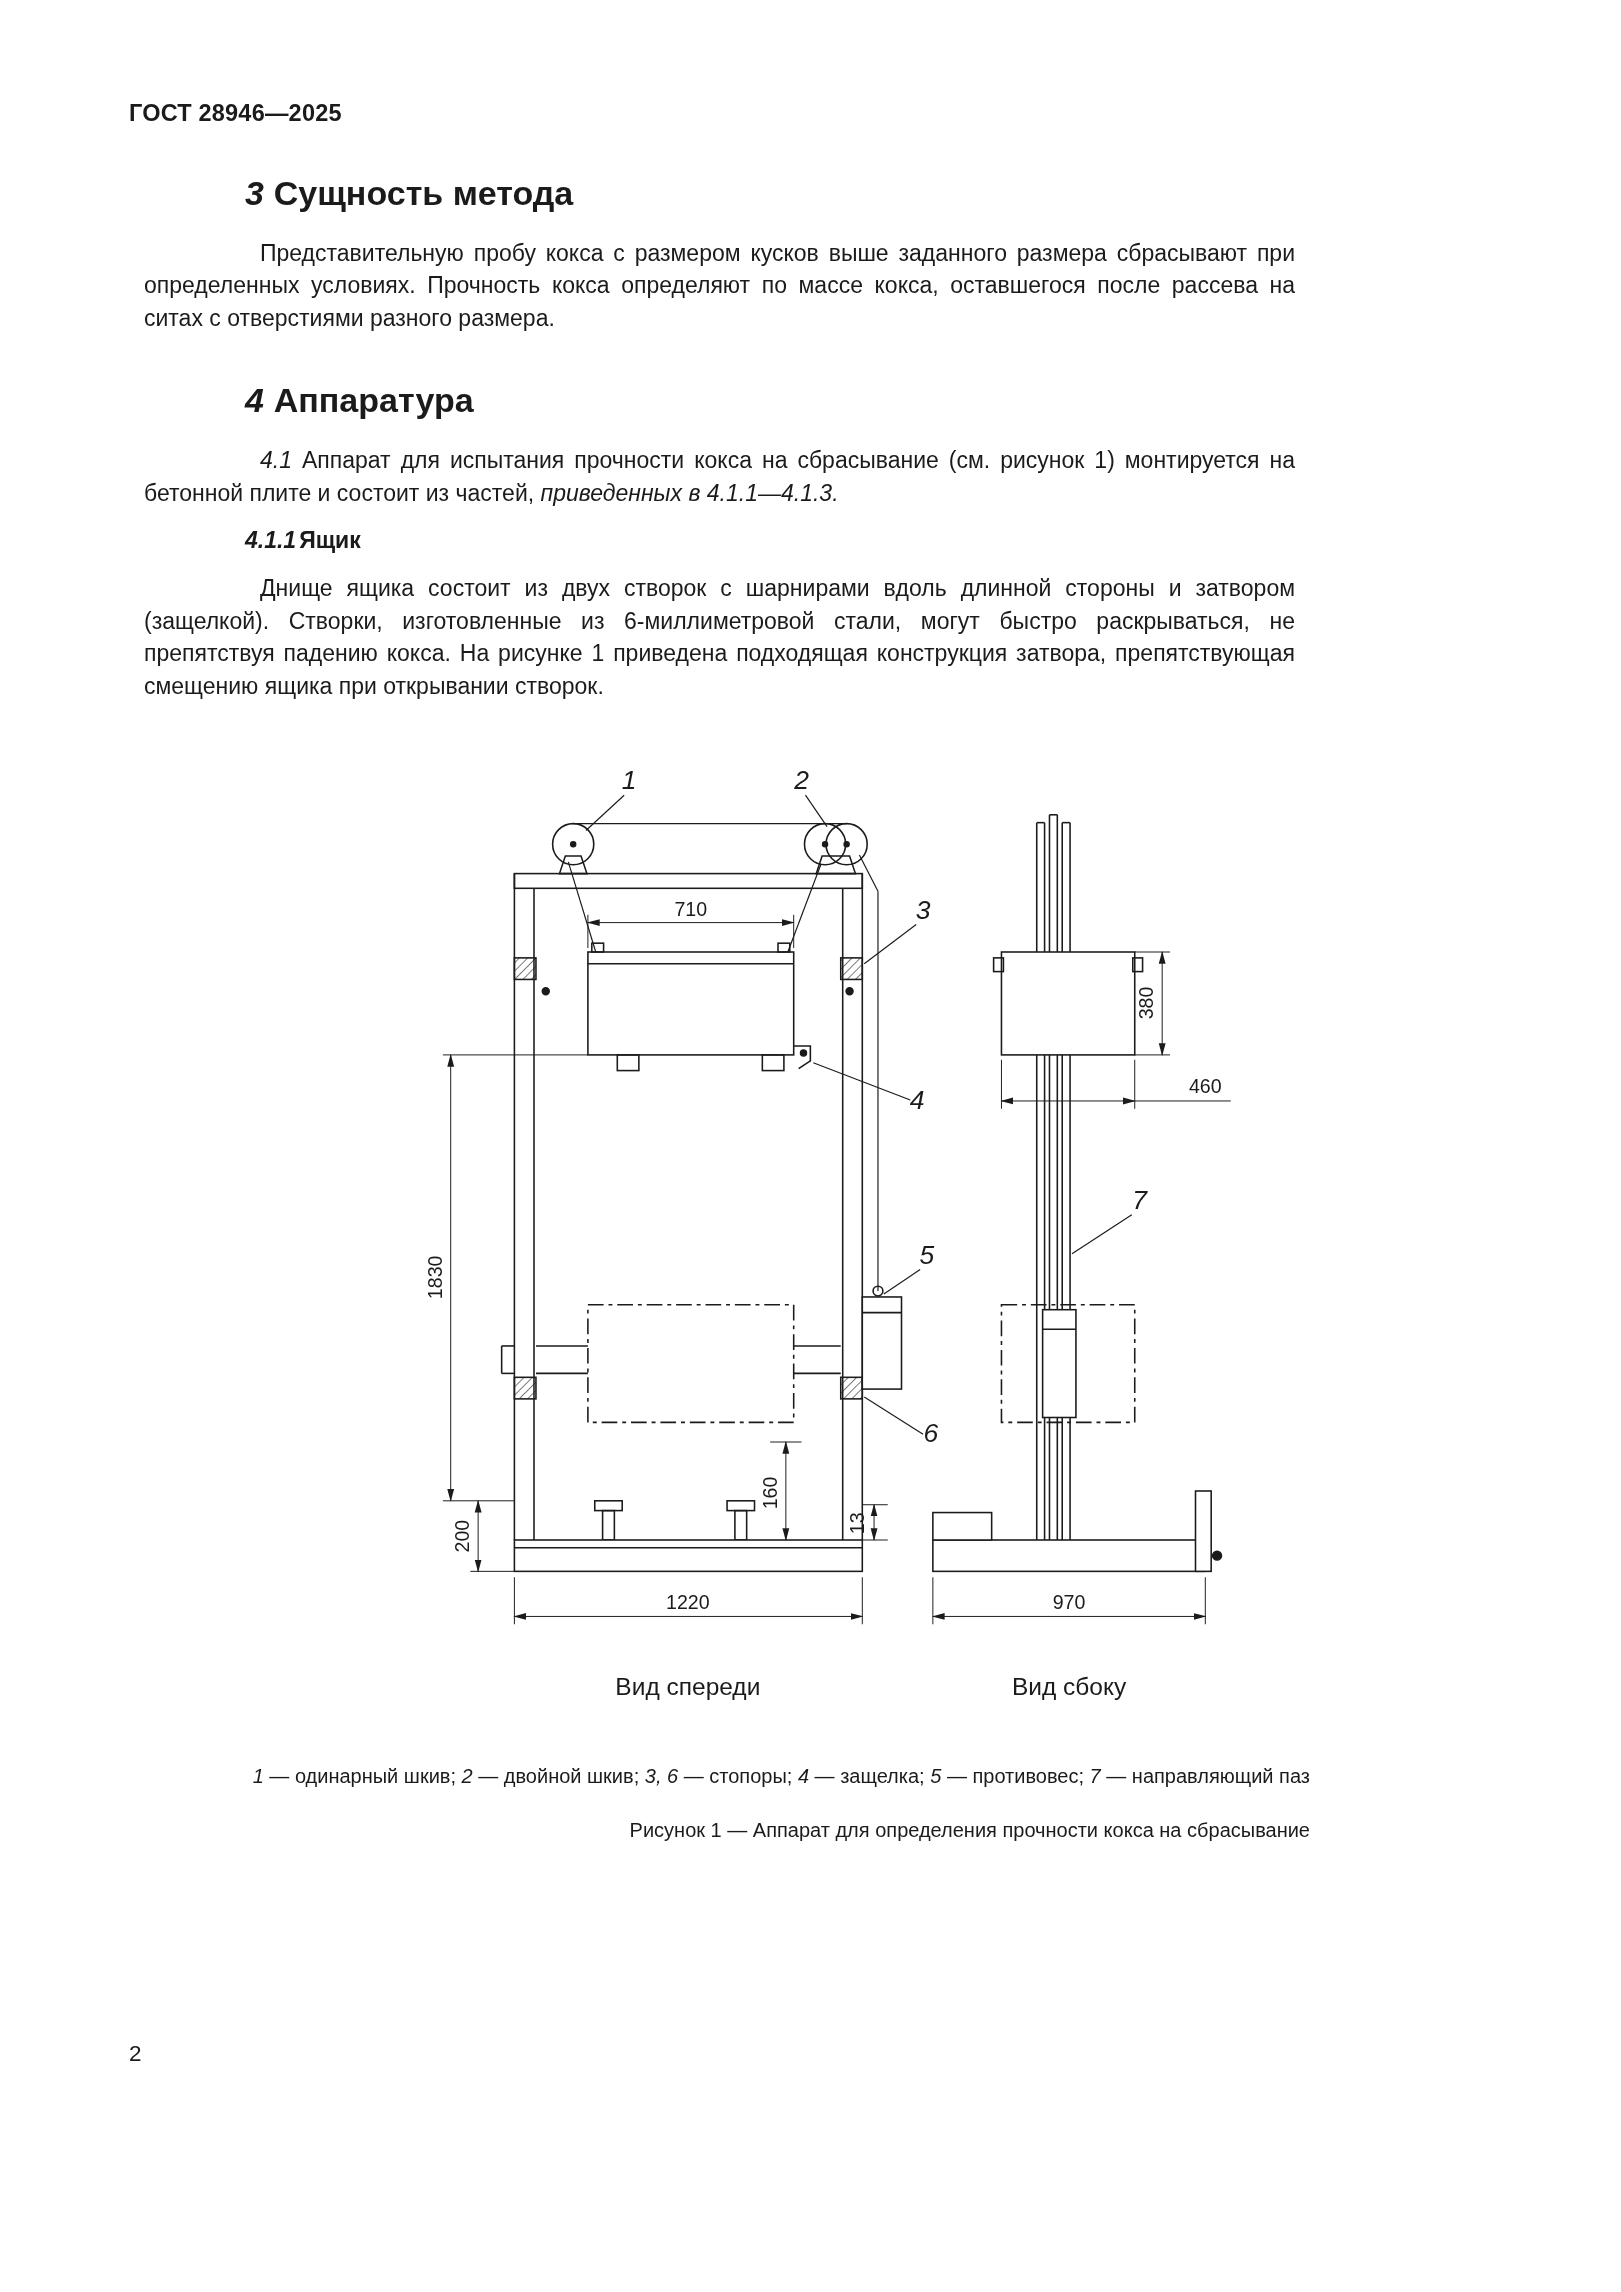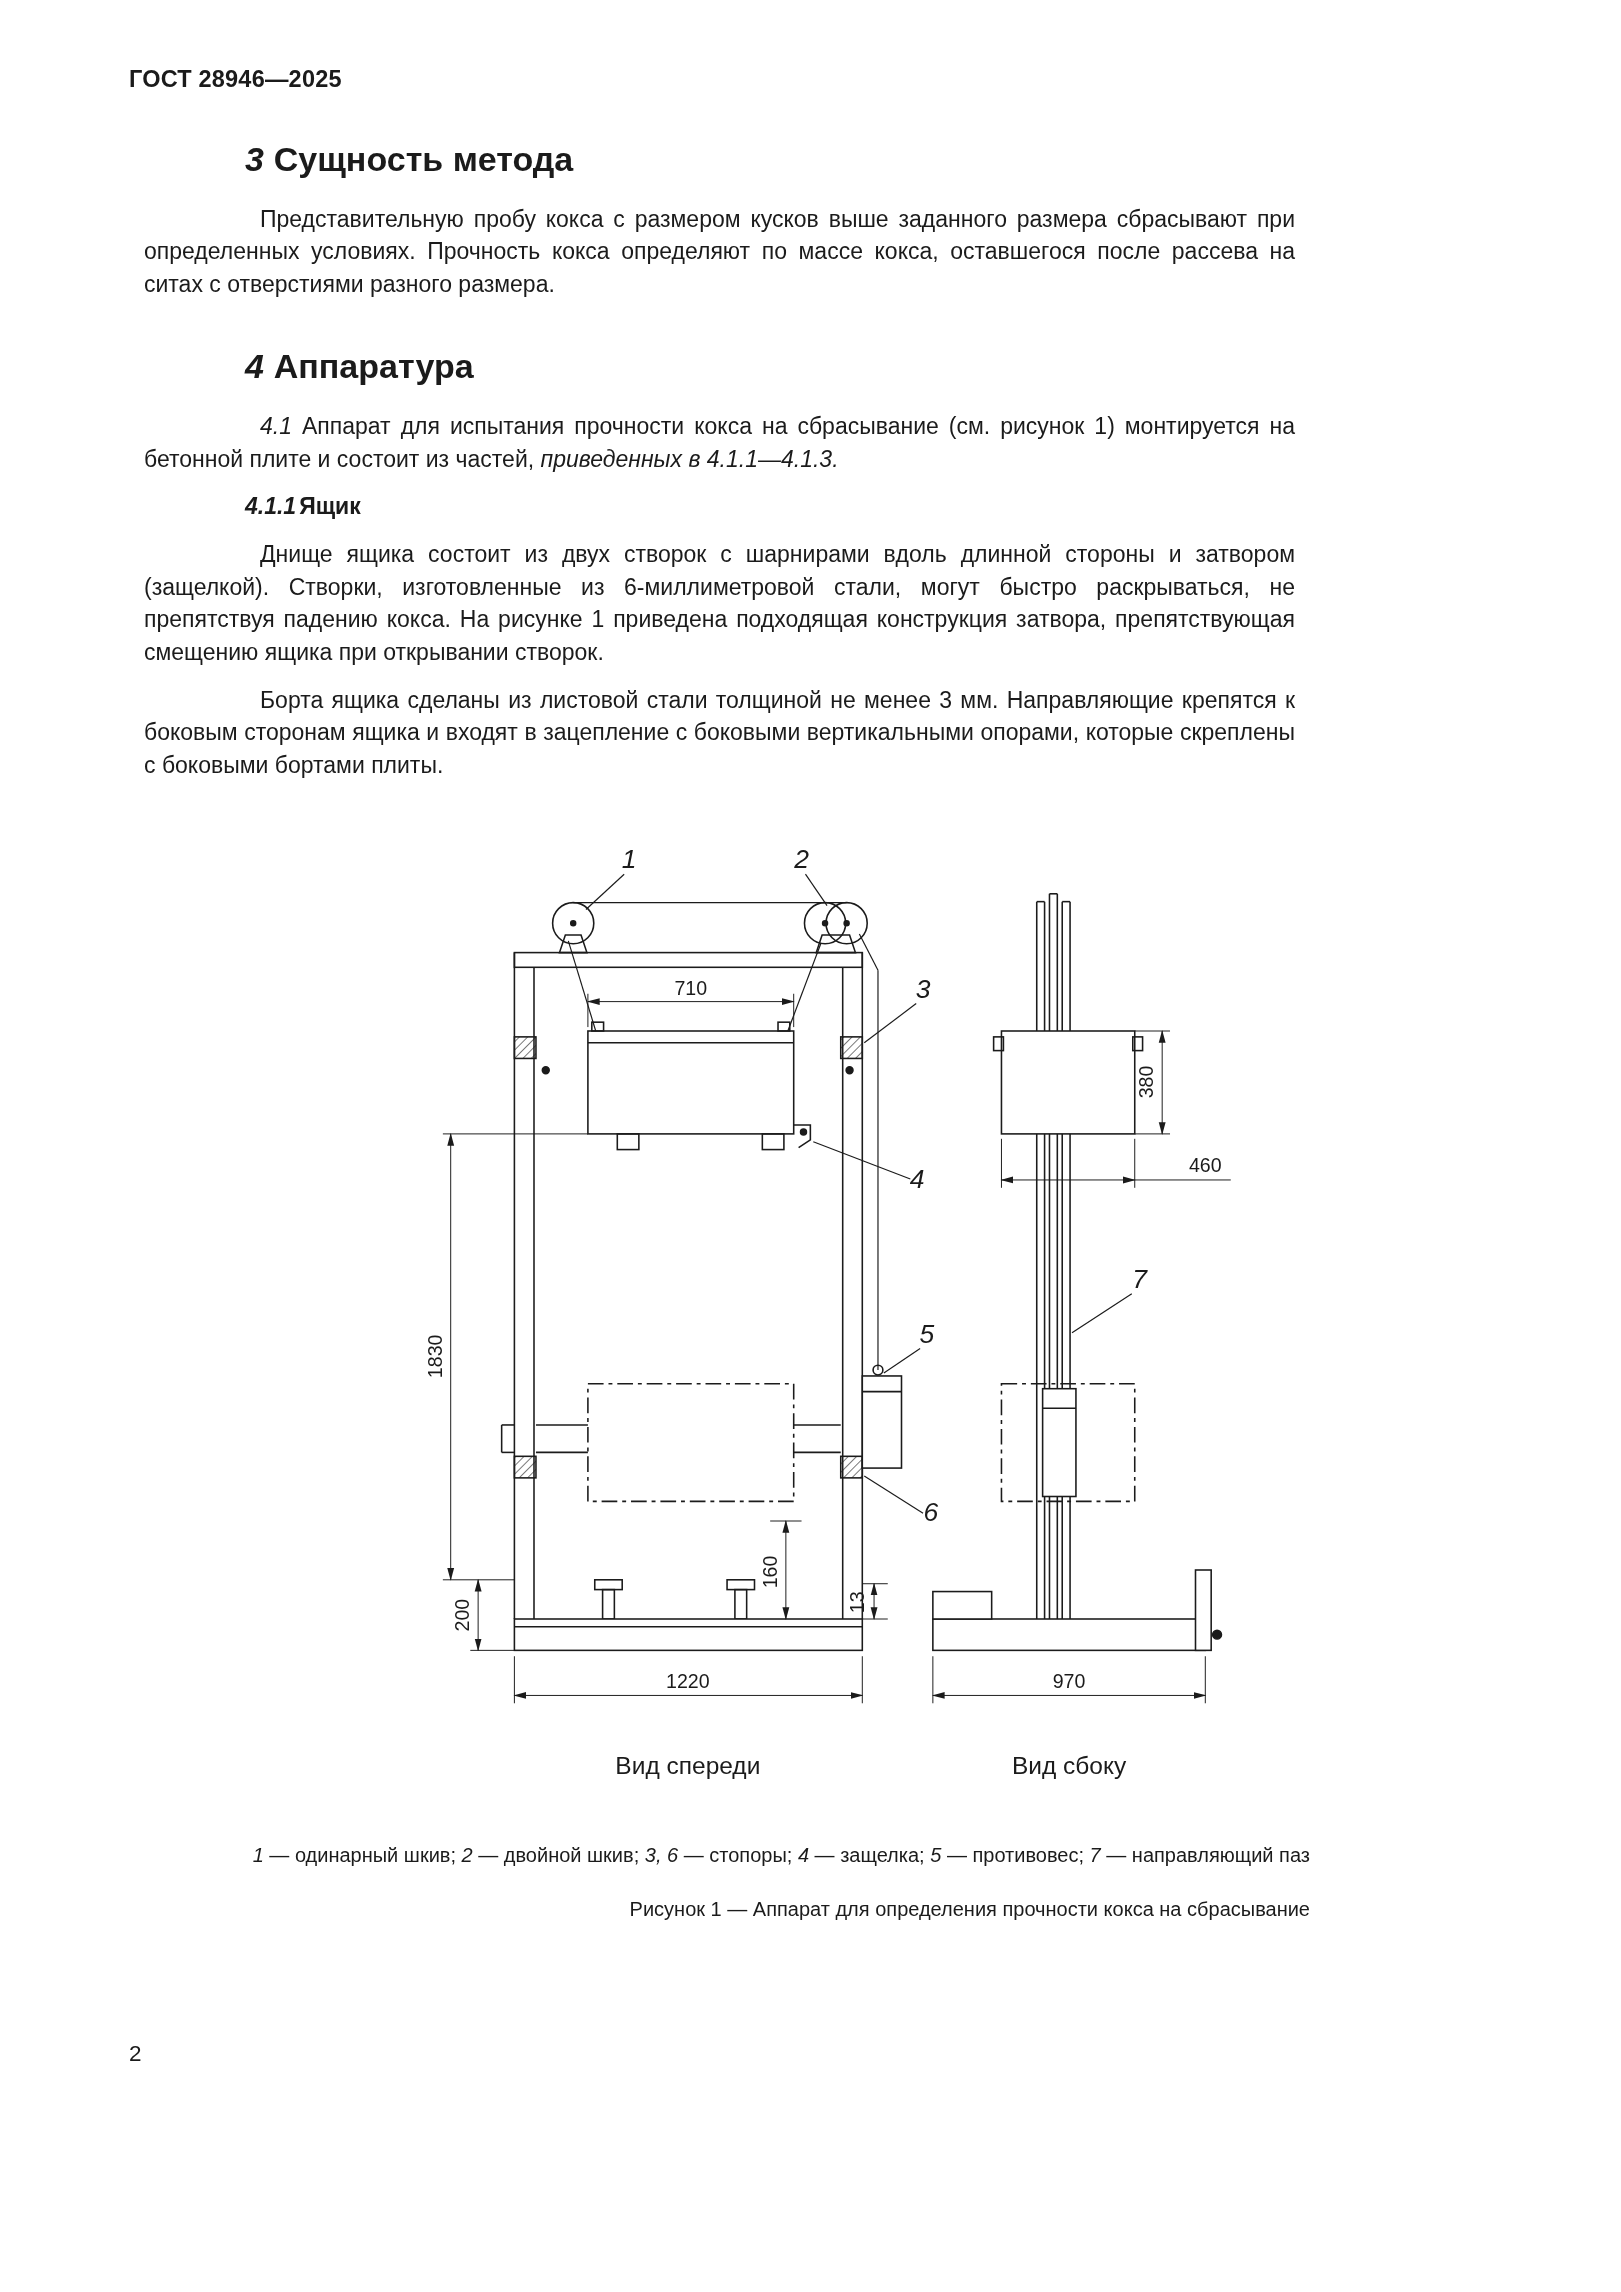--- a/index.html
+++ b/index.html
@@ -3,21 +3,21 @@
 <meta charset="utf-8">
 <style>
   html,body{margin:0;padding:0;background:#ffffff;}
   .page{
     position:relative;
     width:1439px;height:2293px;
     background:#ffffff;
     color:#1b1b1b;
     font-family:"Liberation Sans", sans-serif;
     box-sizing:border-box;
-    padding:66px 129px 0 129px;
+    padding:100px 129px 0 129px;
     overflow:hidden;
   }
   .doc-header{
     font-size:23.5px;font-weight:bold;letter-spacing:0.2px;
   }
   h2.sec{
     font-size:34px;font-weight:bold;
     margin:47px 0 23.5px 116px;
   }
   h2.sec .secnum{font-style:italic;margin-right:9.8px;}
@@ -62,21 +62,20 @@
 
   <p class="body">Представительную пробу кокса с размером кусков выше заданного размера сбрасывают при определенных условиях. Прочность кокса определяют по массе кокса, оставшегося после рассева на ситах с отверстиями разного размера.</p>
 
   <h2 class="sec"><span class="secnum">4</span><span>Аппаратура</span></h2>
 
   <p class="body"><span class="it">4.1</span><span> Аппарат для испытания прочности кокса на сбрасывание (см. рисунок 1) монтируется на бетонной плите и состоит из частей, </span><span class="it">приведенных в 4.1.1—4.1.3.</span></p>
 
   <p class="subhead"><span class="secnum">4.1.1</span><span>Ящик</span></p>
 
   <p class="body">Днище ящика состоит из двух створок с шарнирами вдоль длинной стороны и затвором (защелкой). Створки, изготовленные из 6-миллиметровой стали, могут быстро раскрываться, не препятствуя падению кокса. На рисунке 1 приведена подходящая конструкция затвора, препятствующая смещению ящика при открывании створок.</p>
-  <p class="body">Борта ящика сделаны из листовой стали толщиной не менее 3 мм. Направляющие крепятся к боковым сторонам ящика и входят в зацепление с боковыми вертикальными опорами, которые скреплены с боковыми бортами плиты.</p>
 
   <div class="figure-wrap">
     <svg viewBox="0 0 880 1000" width="863" height="980">
       <defs>
         <marker id="arr" markerWidth="13" markerHeight="9" refX="12" refY="4.5" orient="auto-start-reverse" markerUnits="userSpaceOnUse">
           <path d="M0,1 L13,4.5 L0,8 Z" fill="#1b1b1b"></path>
         </marker>
         <pattern id="hatch" width="6" height="6" patternUnits="userSpaceOnUse" patternTransform="rotate(45)">
           <line x1="0" y1="0" x2="0" y2="6" stroke="#1b1b1b" stroke-width="1.2"></line>
         </pattern>

